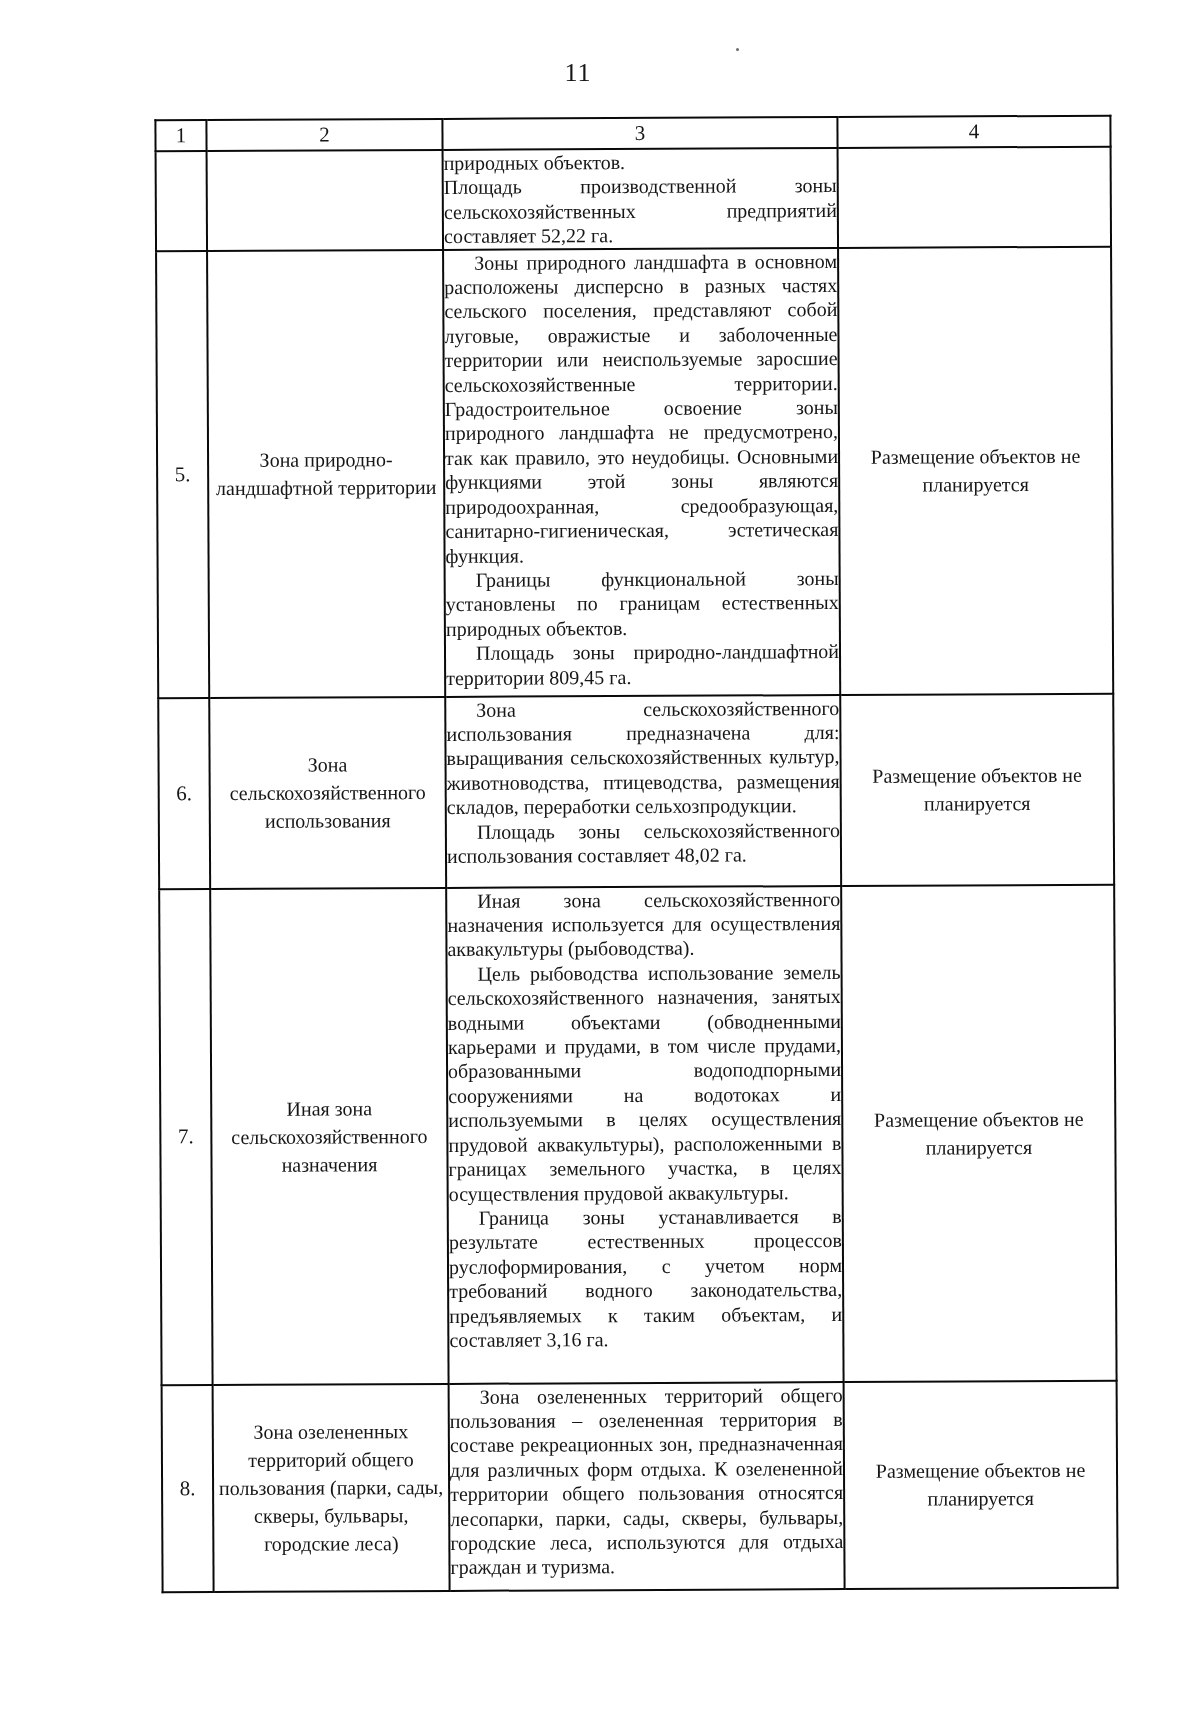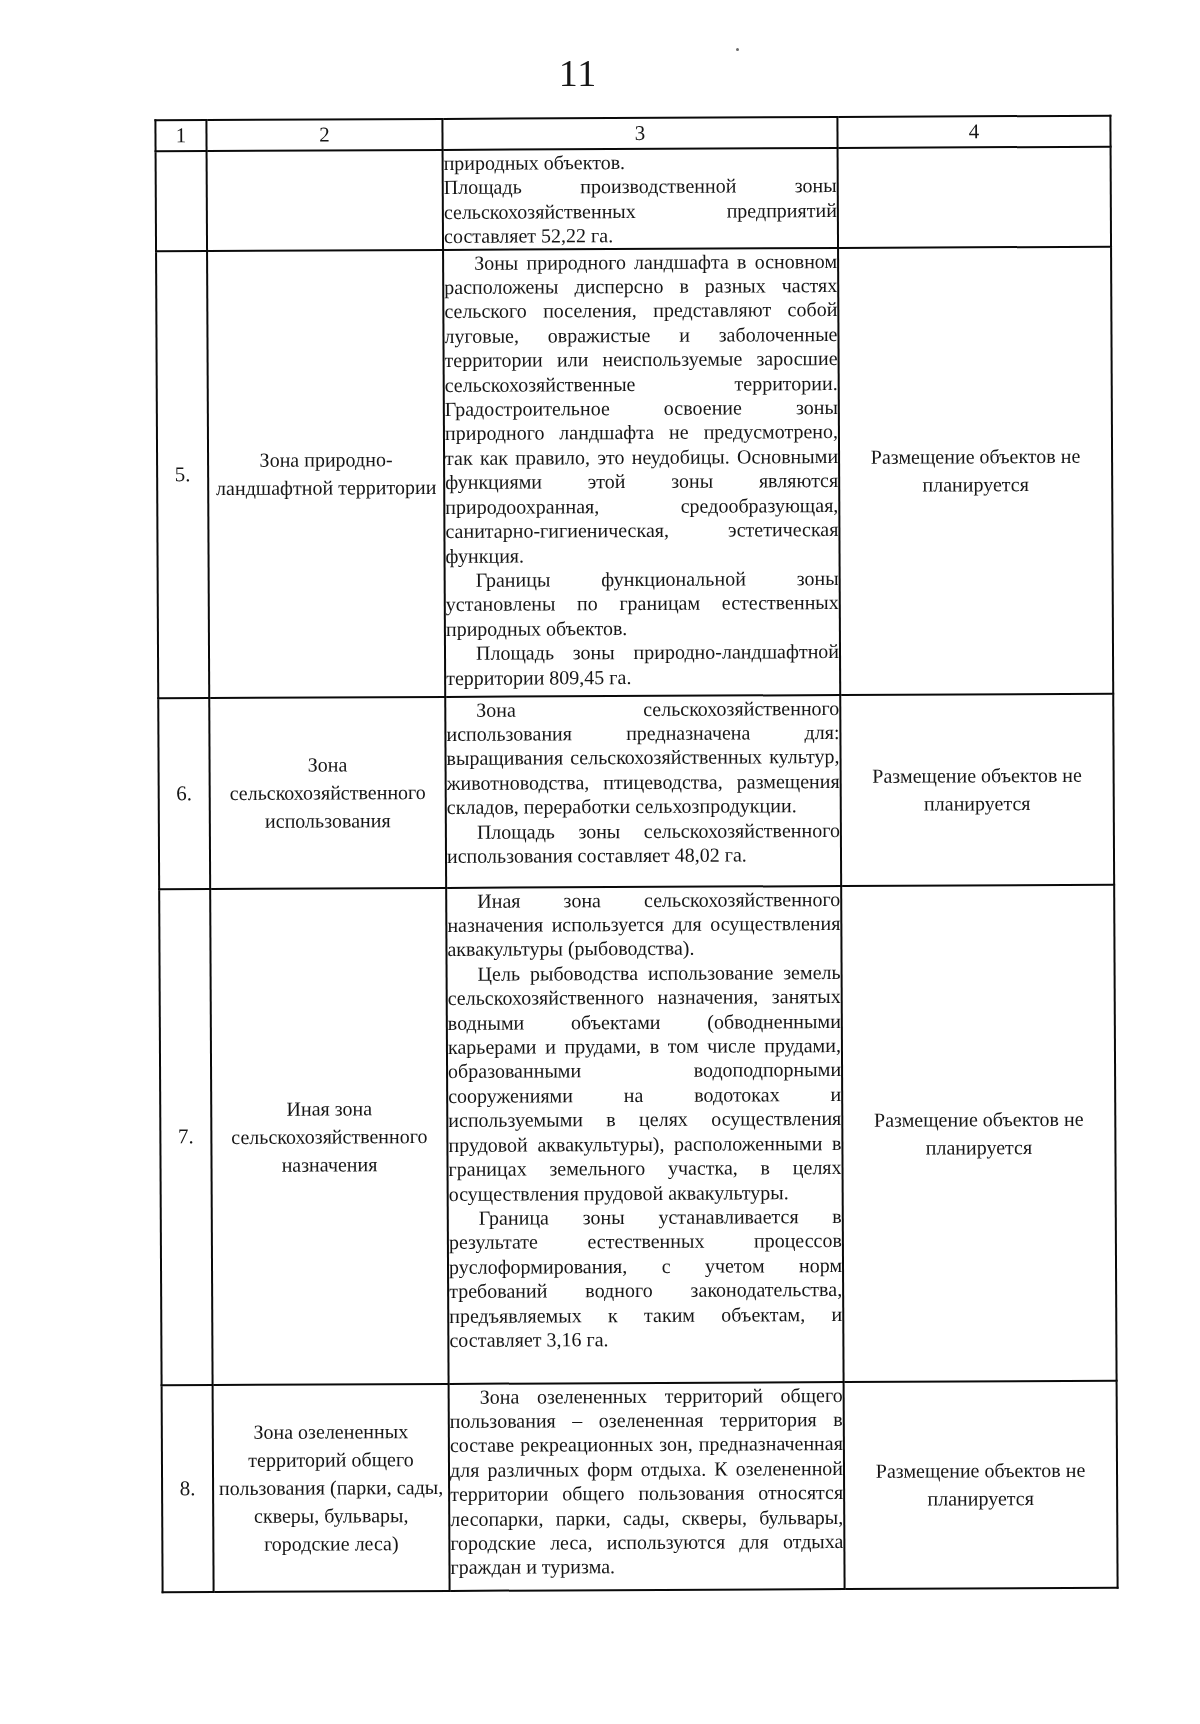--- a/index.html
+++ b/index.html
@@ -13,21 +13,21 @@
     height: 1724px;
     font-family: "Liberation Serif", serif;
     color: #161616;
     overflow: hidden;
   }
   .page-number {
     position: absolute;
     top: 58px;
     left: 578px;
     transform: translateX(-50%);
-    font-size: 38px;
+    font-size: 26px;
     line-height: 30px;
     letter-spacing: 1px;
   }
   .scan-dot {
     position: absolute;
     left: 736px;
     top: 48px;
     width: 3px;
     height: 3px;
     background: #6a6a6a;

